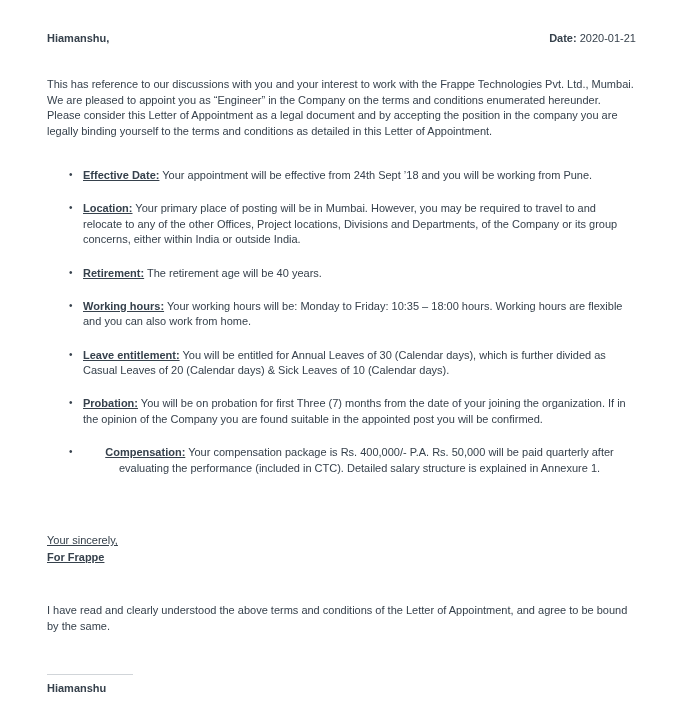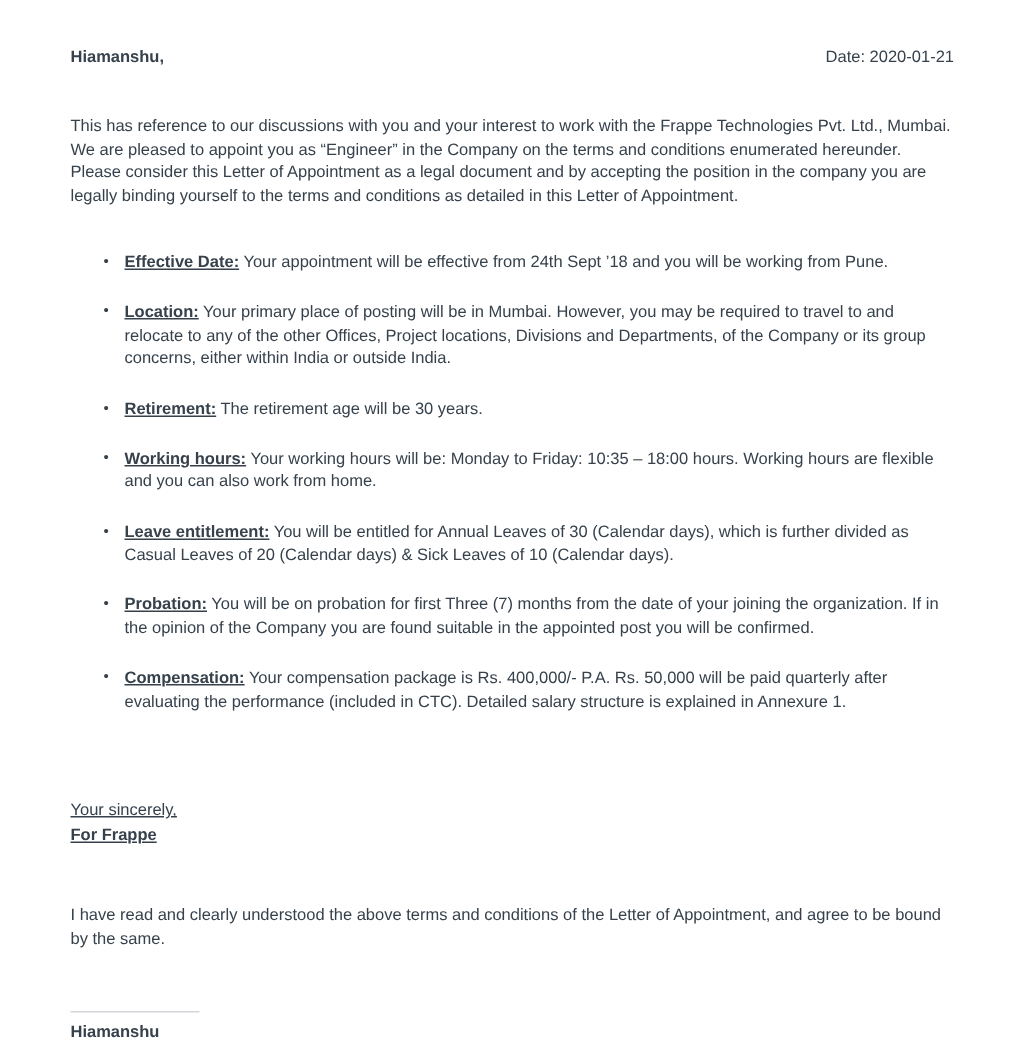--- a/index.html
+++ b/index.html
@@ -18,34 +18,34 @@
     padding: 31px 46px 38px 47px;
   }
   .letter-header {
     display: flex;
     justify-content: space-between;
     align-items: baseline;
     text-align: center;
   }
   .recipient { font-weight: bold; }
   .date-wrap { font-weight: normal; }
-  .date-label { font-weight: normal; margin-left: 35px; }
+  .date-label { font-weight: bold; margin-left: 35px; }
   .intro {
     margin-top: 31px;
   }
   ul.terms {
     margin-top: 29px;
     list-style: none;
     padding-left: 36px;
   }
   ul.terms li {
     position: relative;
     margin-bottom: 18px;
   }
-  ul.terms li:last-child { margin-bottom: 0; }
+  ul.terms li:last-child { margin-bottom: 0; text-align: center; }
   ul.terms li::before {
     content: "•";
     position: absolute;
     left: -14px;
     top: 0;
     font-size: 10px;
     color: #36414c;
   }
   .term-label { font-weight: bold; text-decoration: underline; }
   .closing {
@@ -76,21 +76,21 @@
   <div class="letter-header">
     <span class="recipient">Hiamanshu,</span>
     <span class="date-wrap"><span class="date-label">Date:</span> <span>2020-01-21</span></span>
   </div>
 
   <p class="intro">This has reference to our discussions with you and your interest to work with the Frappe Technologies Pvt. Ltd., Mumbai. We are pleased to appoint you as “Engineer” in the Company on the terms and conditions enumerated hereunder. Please consider this Letter of Appointment as a legal document and by accepting the position in the company you are legally binding yourself to the terms and conditions as detailed in this Letter of Appointment.</p>
 
   <ul class="terms">
     <li><span class="term-label">Effective Date:</span> <span>Your appointment will be effective from 24th Sept ’18 and you will be working from Pune.</span></li>
     <li><span class="term-label">Location:</span> <span>Your primary place of posting will be in Mumbai. However, you may be required to travel to and relocate to any of the other Offices, Project locations, Divisions and Departments, of the Company or its group concerns, either within India or outside India.</span></li>
-    <li><span class="term-label">Retirement:</span> <span>The retirement age will be 30 years.</span></li>
+    <li><span class="term-label">Retirement:</span> <span>The retirement age will be 40 years.</span></li>
     <li><span class="term-label">Working hours:</span> <span>Your working hours will be: Monday to Friday: 10:35 – 18:00 hours. Working hours are flexible and you can also work from home.</span></li>
     <li><span class="term-label">Leave entitlement:</span> <span>You will be entitled for Annual Leaves of 30 (Calendar days), which is further divided as Casual Leaves of 20 (Calendar days) &amp; Sick Leaves of 10 (Calendar days).</span></li>
     <li><span class="term-label">Probation:</span> <span>You will be on probation for first Three (7) months from the date of your joining the organization. If in the opinion of the Company you are found suitable in the appointed post you will be confirmed.</span></li>
     <li><span class="term-label">Compensation:</span> <span>Your compensation package is Rs. 400,000/- P.A. Rs. 50,000 will be paid quarterly after evaluating the performance (included in CTC). Detailed salary structure is explained in Annexure 1.</span></li>
   </ul>
 
   <div class="closing">
     <div>Your sincerely,</div>
     <div class="closing-company">For Frappe</div>
   </div>

